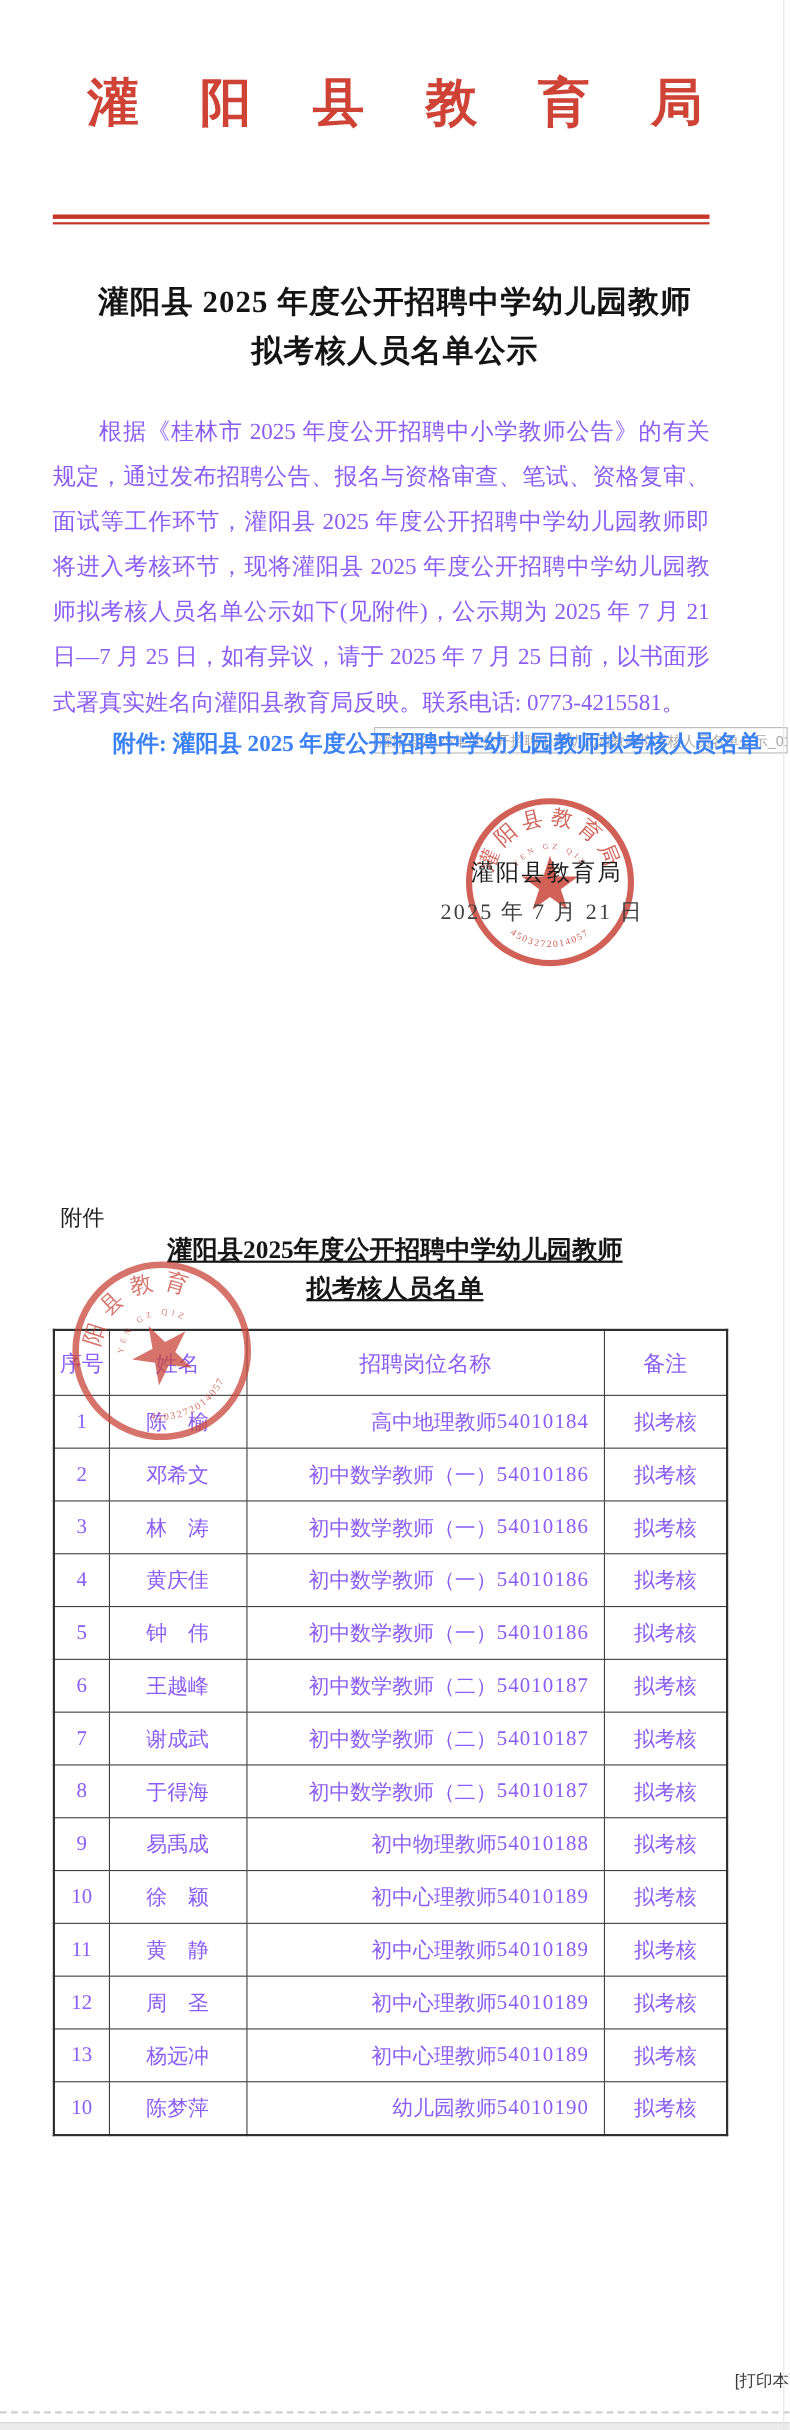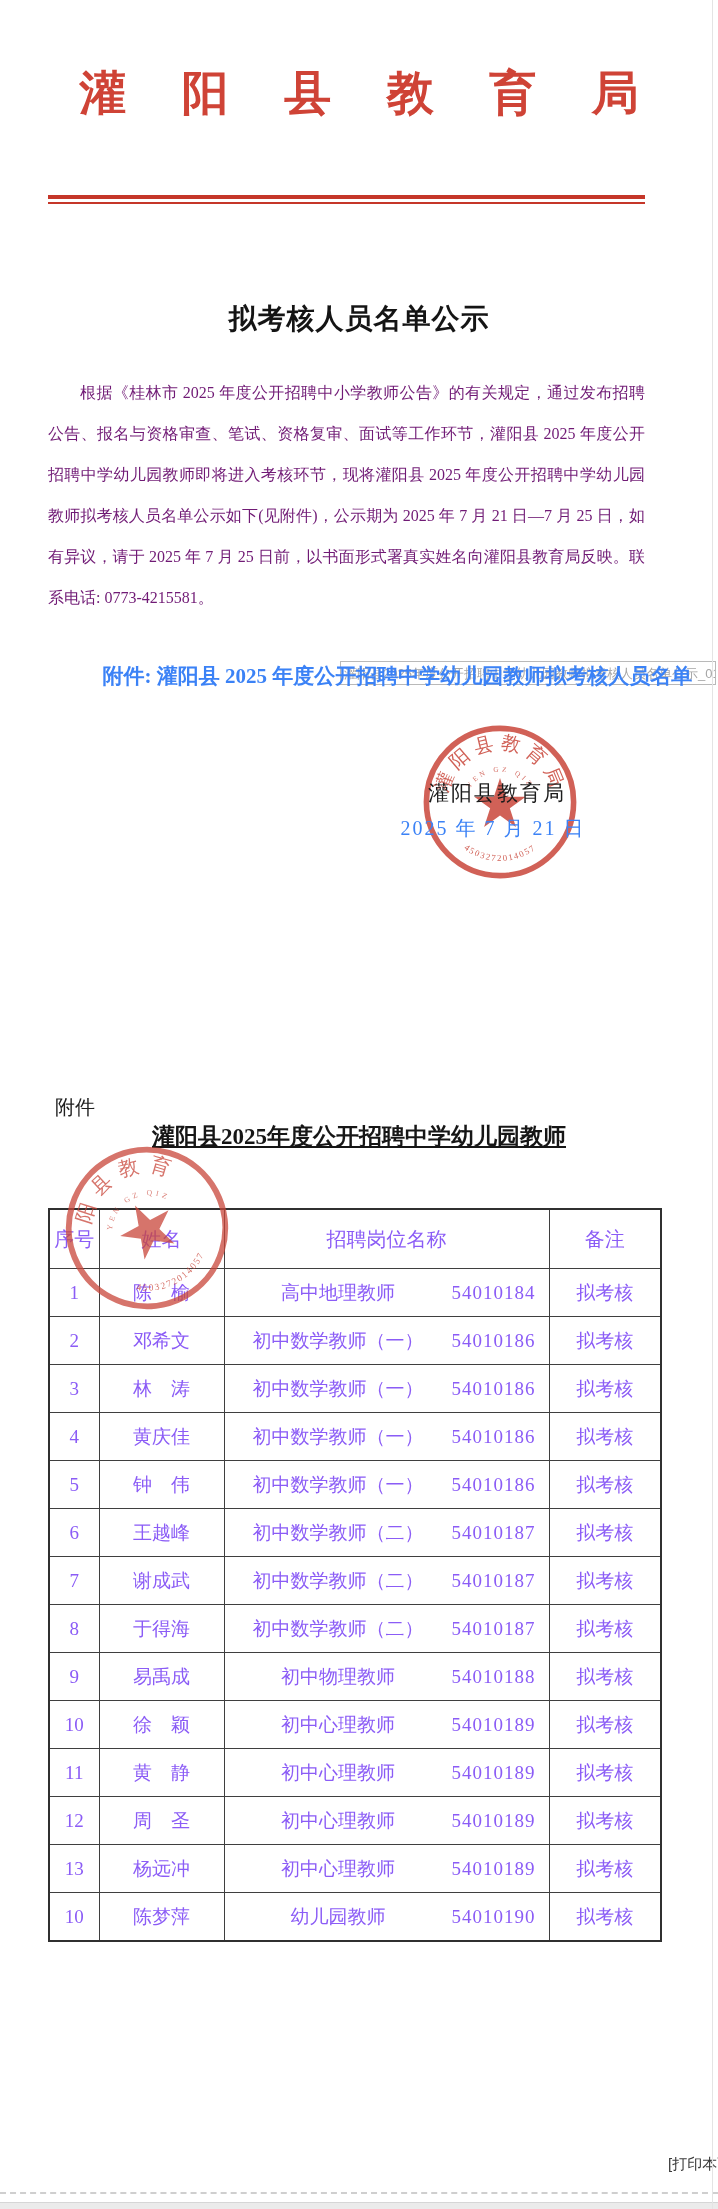--- a/index.html
+++ b/index.html
@@ -18,80 +18,81 @@
     border-top:4px solid #c53629;border-bottom:2px solid #c53629;
   }
   
   .doc-title{position:absolute;left:0;width:718px;text-align:center;
     font-weight:bold;font-size:28px;color:#141414;letter-spacing:1px;}
   .doc-title.l1{top:256px;}
   .doc-title.l2{top:300px;}
   
   .body-par{
     position:absolute;top:372px;left:48px;width:597px;
-    font-size:16px;line-height:41px;text-align:justify;text-indent:2em;color:#701a75;
+    font-size:21px;line-height:41px;text-align:justify;text-indent:2em;color:#8b5cf6;
   }
   .attach-ref{
     position:absolute;top:662px;left:48px;width:640px;
     font-size:21px;font-weight:bold;color:#3b82f6;text-indent:2.6em;white-space:nowrap;
   }
   
   .file-tip{
     position:absolute;top:661px;left:340px;width:376px;height:24px;
     border:1px solid #b9b9b9;background:rgba(255,255,255,0.55);
     font-family:"Liberation Sans","DejaVu Sans",sans-serif;
     font-size:13px;line-height:24px;color:#a6a6a6;
     white-space:nowrap;overflow:hidden;padding:0 3px;box-sizing:border-box;
   }
   
   .seal{position:absolute;pointer-events:none;}
   .seal1{top:722px;left:420px;width:160px;height:160px;opacity:.85;}
   .seal2{top:1143px;left:62px;width:170px;height:170px;opacity:.75;transform:rotate(-28deg);}
   .sig-name{position:absolute;top:779px;left:391px;width:212px;text-align:center;
     font-size:21px;color:#1c1c1c;letter-spacing:2px;}
   .sig-date{position:absolute;top:815px;left:387px;width:212px;text-align:center;
-    font-size:20px;color:#3b82f6;letter-spacing:2px;}
+    font-size:20px;color:#404040;letter-spacing:2px;}
   
   .attach-label{position:absolute;top:1094px;left:55px;font-size:20px;color:#202020;}
   .attach-title{position:absolute;left:0;width:718px;text-align:center;
     font-weight:bold;font-size:23px;color:#161616;text-decoration:underline;}
   .attach-title.l1{top:1121px;}
   .attach-title.l2{top:1156px;}
   
   .roster{
     position:absolute;top:1208px;left:48px;width:612px;
     border-collapse:collapse;table-layout:fixed;
     font-size:19px;color:#8b5cf6;
   }
   .roster th,.roster td{border:1px solid #3f3f3f;text-align:center;vertical-align:middle;
     padding:0;overflow:hidden;}
   .roster{border:2px solid #303030;}
   .roster th{height:58px;font-weight:normal;font-size:20px;}
   .roster td{height:47px;}
   .pos-wrap{display:flex;align-items:center;width:100%;}
-  .pos-name{flex:0 0 227px;text-align:center;}
+  .pos-name{flex:0 0 227px;text-align:right;}
   .pos-code{flex:1;text-align:left;letter-spacing:1px;}
   
   .print-link{position:absolute;top:2155px;left:668px;white-space:nowrap;
     font-family:"Liberation Sans","DejaVu Sans",sans-serif;font-size:15px;color:#3a3a3a;}
   .dash-rule{position:absolute;top:2192px;left:0;width:718px;border-top:2px dashed #cfcfcf;}
   .bottom-strip{position:absolute;top:2202px;left:0;width:718px;height:7px;
     background:#ebebeb;border-top:1px solid #d6d6d6;}
   .right-hairline{position:absolute;top:0;left:712px;height:2209px;width:0;
     border-left:1px solid #e4e4e4;}
   .seal-text{font-family:"Liberation Serif","DejaVu Serif",serif;}
 </style>
 </head>
 <body>
 
 <div class="page">
 
   <div class="red-head">灌阳县教育局</div>
   <div class="head-rule"></div>
 
+  <div class="doc-title l1">灌阳县 2025 年度公开招聘中学幼儿园教师</div>
   <div class="doc-title l2">拟考核人员名单公示</div>
 
   <div class="body-par">根据《桂林市 2025 年度公开招聘中小学教师公告》的有关规定，通过发布招聘公告、报名与资格审查、笔试、资格复审、面试等工作环节，灌阳县 2025 年度公开招聘中学幼儿园教师即将进入考核环节，现将灌阳县 2025 年度公开招聘中学幼儿园教师拟考核人员名单公示如下(见附件)，公示期为 2025 年 7 月 21 日—7 月 25 日，如有异议，请于 2025 年 7 月 25 日前，以书面形式署真实姓名向灌阳县教育局反映。联系电话: 0773-4215581。</div>
 
   <div class="file-tip">灌阳县2025年度公开招聘中学幼儿园教师拟考核人员名单公示_01.jpg</div>
 
   <div class="attach-ref">附件: 灌阳县 2025 年度公开招聘中学幼儿园教师拟考核人员名单</div>
 
   <svg class="seal seal1" viewBox="0 0 200 200">
     <circle cx="100" cy="100" r="92" fill="none" stroke="#c9463a" stroke-width="7"></circle>
@@ -108,20 +109,21 @@
       <textPath href="#s1bot" startOffset="50%" text-anchor="middle">4503272014057</textPath>
     </text>
     <path fill="#c9463a" d="M100,70 L107.6,93.4 L132.2,93.4 L112.3,107.9 L119.9,131.3 L100,116.8 L80.1,131.3 L87.7,107.9 L67.8,93.4 L92.4,93.4 Z"></path>
   </svg>
 
   <div class="sig-name">灌阳县教育局</div>
   <div class="sig-date">2025 年 7 月 21 日</div>
 
   <div class="attach-label">附件</div>
   <div class="attach-title l1">灌阳县2025年度公开招聘中学幼儿园教师</div>
+  <div class="attach-title l2">拟考核人员名单</div>
 
   <table class="roster">
     <colgroup>
         <col style="width:50px">
         <col style="width:125px">
         <col style="width:325px">
         <col style="width:112px">
       </colgroup>
     <thead>
       <tr>

